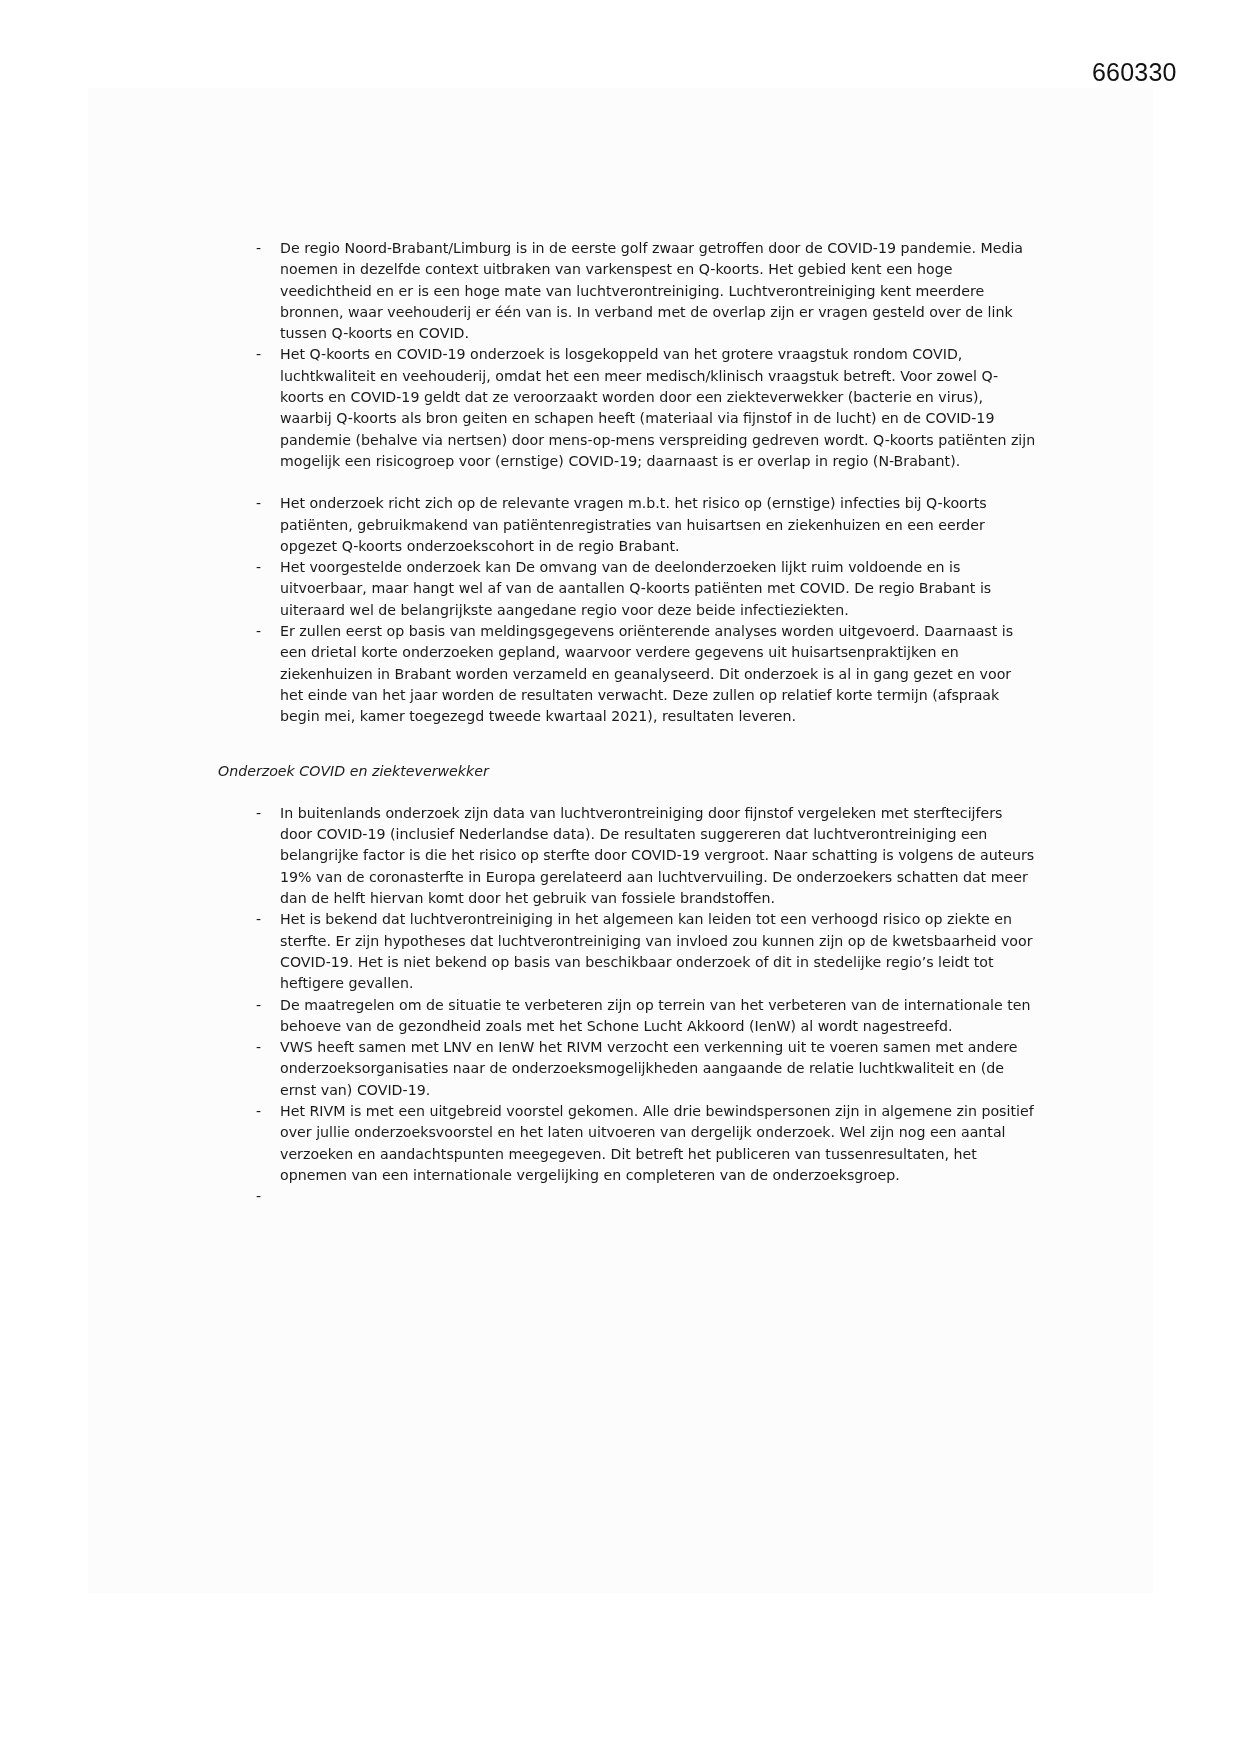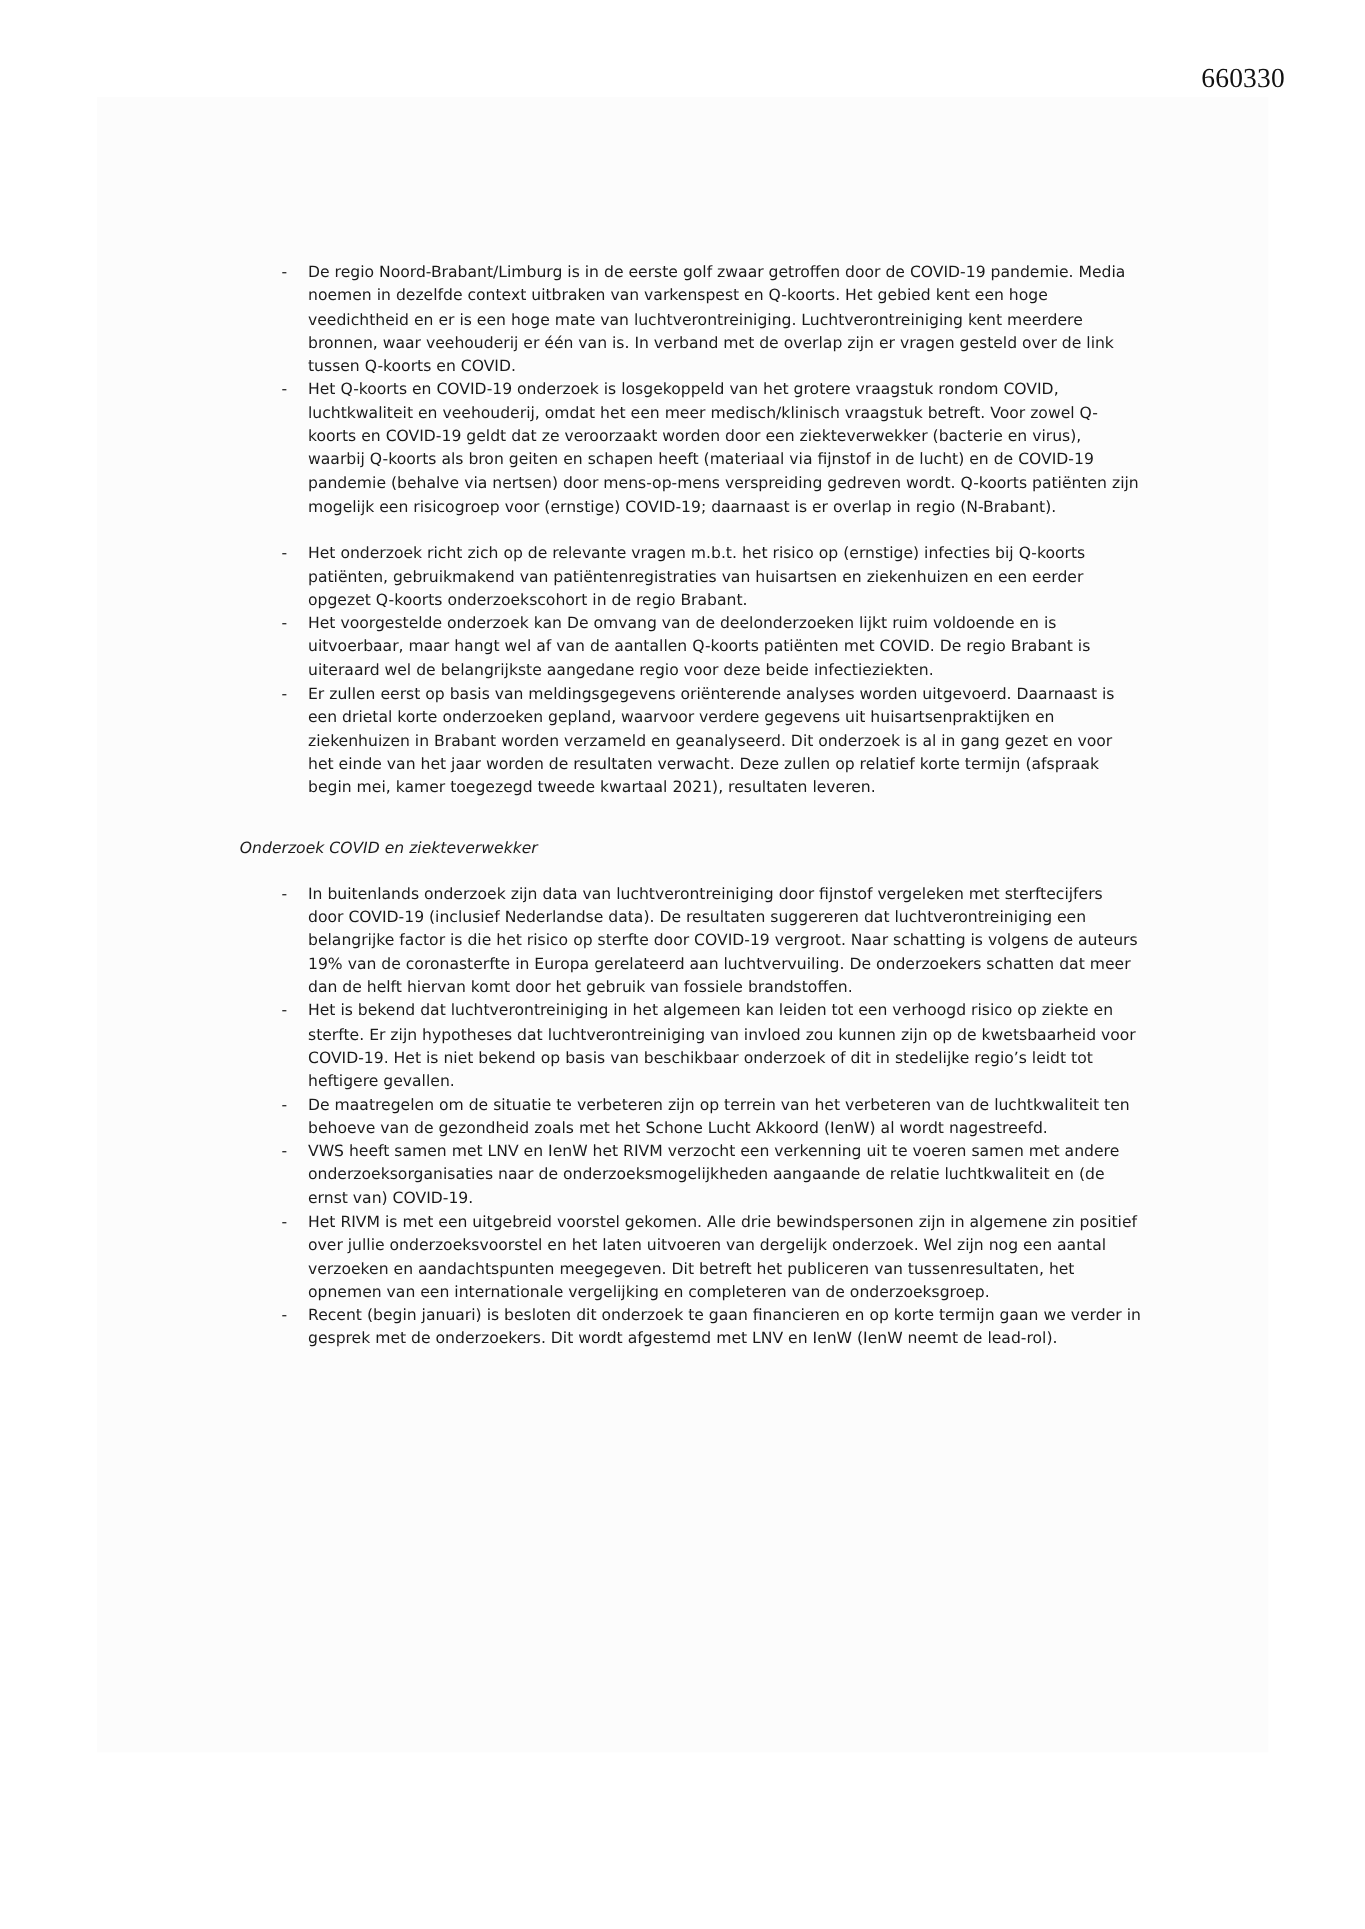--- a/index.html
+++ b/index.html
@@ -12,21 +12,21 @@
       height: 1754px;
       position: relative;
       overflow: hidden;
       font-family: "DejaVu Sans", sans-serif;
       color: #1a1a1a;
     }
     .doc-id {
       position: absolute;
       top: 58px;
       left: 1092px;
-      font-family: Liberation Serif, serif;
+      font-family: Liberation Sans, sans-serif;
       font-size: 25px;
       color: #111;
       letter-spacing: 0.2px;
     }
     .scan-area {
       position: absolute;
       left: 88px;
       top: 88px;
       width: 1065px;
       height: 1505px;
@@ -91,19 +91,19 @@
     <li><span class="dash">-</span><span>Er zullen eerst op basis van meldingsgegevens oriënterende analyses worden uitgevoerd. Daarnaast is een drietal korte onderzoeken gepland, waarvoor verdere gegevens uit huisartsenpraktijken en ziekenhuizen in Brabant worden verzameld en geanalyseerd. Dit onderzoek is al in gang gezet en voor het einde van het jaar worden de resultaten verwacht. Deze zullen op relatief korte termijn (afspraak begin mei, kamer toegezegd tweede kwartaal 2021), resultaten leveren.</span></li>
   </ul>
 
   <div class="gap-big"></div>
 
   <h2 class="section-title">Onderzoek COVID en ziekteverwekker</h2>
   <div class="gap-title-list"></div>
   <ul class="bullets">
     <li><span class="dash">-</span><span>In buitenlands onderzoek zijn data van luchtverontreiniging door fijnstof vergeleken met sterftecijfers door COVID-19 (inclusief Nederlandse data). De resultaten suggereren dat luchtverontreiniging een belangrijke factor is die het risico op sterfte door COVID-19 vergroot. Naar schatting is volgens de auteurs 19% van de coronasterfte in Europa gerelateerd aan luchtvervuiling. De onderzoekers schatten dat meer dan de helft hiervan komt door het gebruik van fossiele brandstoffen.</span></li>
     <li><span class="dash">-</span><span>Het is bekend dat luchtverontreiniging in het algemeen kan leiden tot een verhoogd risico op ziekte en sterfte. Er zijn hypotheses dat luchtverontreiniging van invloed zou kunnen zijn op de kwetsbaarheid voor COVID-19. Het is niet bekend op basis van beschikbaar onderzoek of dit in stedelijke regio’s leidt tot heftigere gevallen.</span></li>
-    <li><span class="dash">-</span><span>De maatregelen om de situatie te verbeteren zijn op terrein van het verbeteren van de luchtkwaliteit ten behoeve van de gezondheid zoals met het Schone Lucht Akkoord (IenW) al wordt nagestreefd.</span></li>
+    <li><span class="dash">-</span><span>De maatregelen om de situatie te verbeteren zijn op terrein van het verbeteren van de internationale ten behoeve van de gezondheid zoals met het Schone Lucht Akkoord (IenW) al wordt nagestreefd.</span></li>
     <li><span class="dash">-</span><span>VWS heeft samen met LNV en IenW het RIVM verzocht een verkenning uit te voeren samen met andere onderzoeksorganisaties naar de onderzoeksmogelijkheden aangaande de relatie luchtkwaliteit en (de ernst van) COVID-19.</span></li>
     <li><span class="dash">-</span><span>Het RIVM is met een uitgebreid voorstel gekomen. Alle drie bewindspersonen zijn in algemene zin positief over jullie onderzoeksvoorstel en het laten uitvoeren van dergelijk onderzoek. Wel zijn nog een aantal verzoeken en aandachtspunten meegegeven. Dit betreft het publiceren van tussenresultaten, het opnemen van een internationale vergelijking en completeren van de onderzoeksgroep.</span></li>
-    <li><span class="dash">-</span><span>Recent (begin januari) is besloten dit onderzoek te gaan financieren en op korte termijn gaan we verder in gesprek met de onderzoekers. Dit wordt afgestemd met LNV en IenW (IenW neemt de lead-rol).</span></li>
+    <li><span class="dash">-</span></li>
   </ul>
 
 </div>
 
 </body></html>

